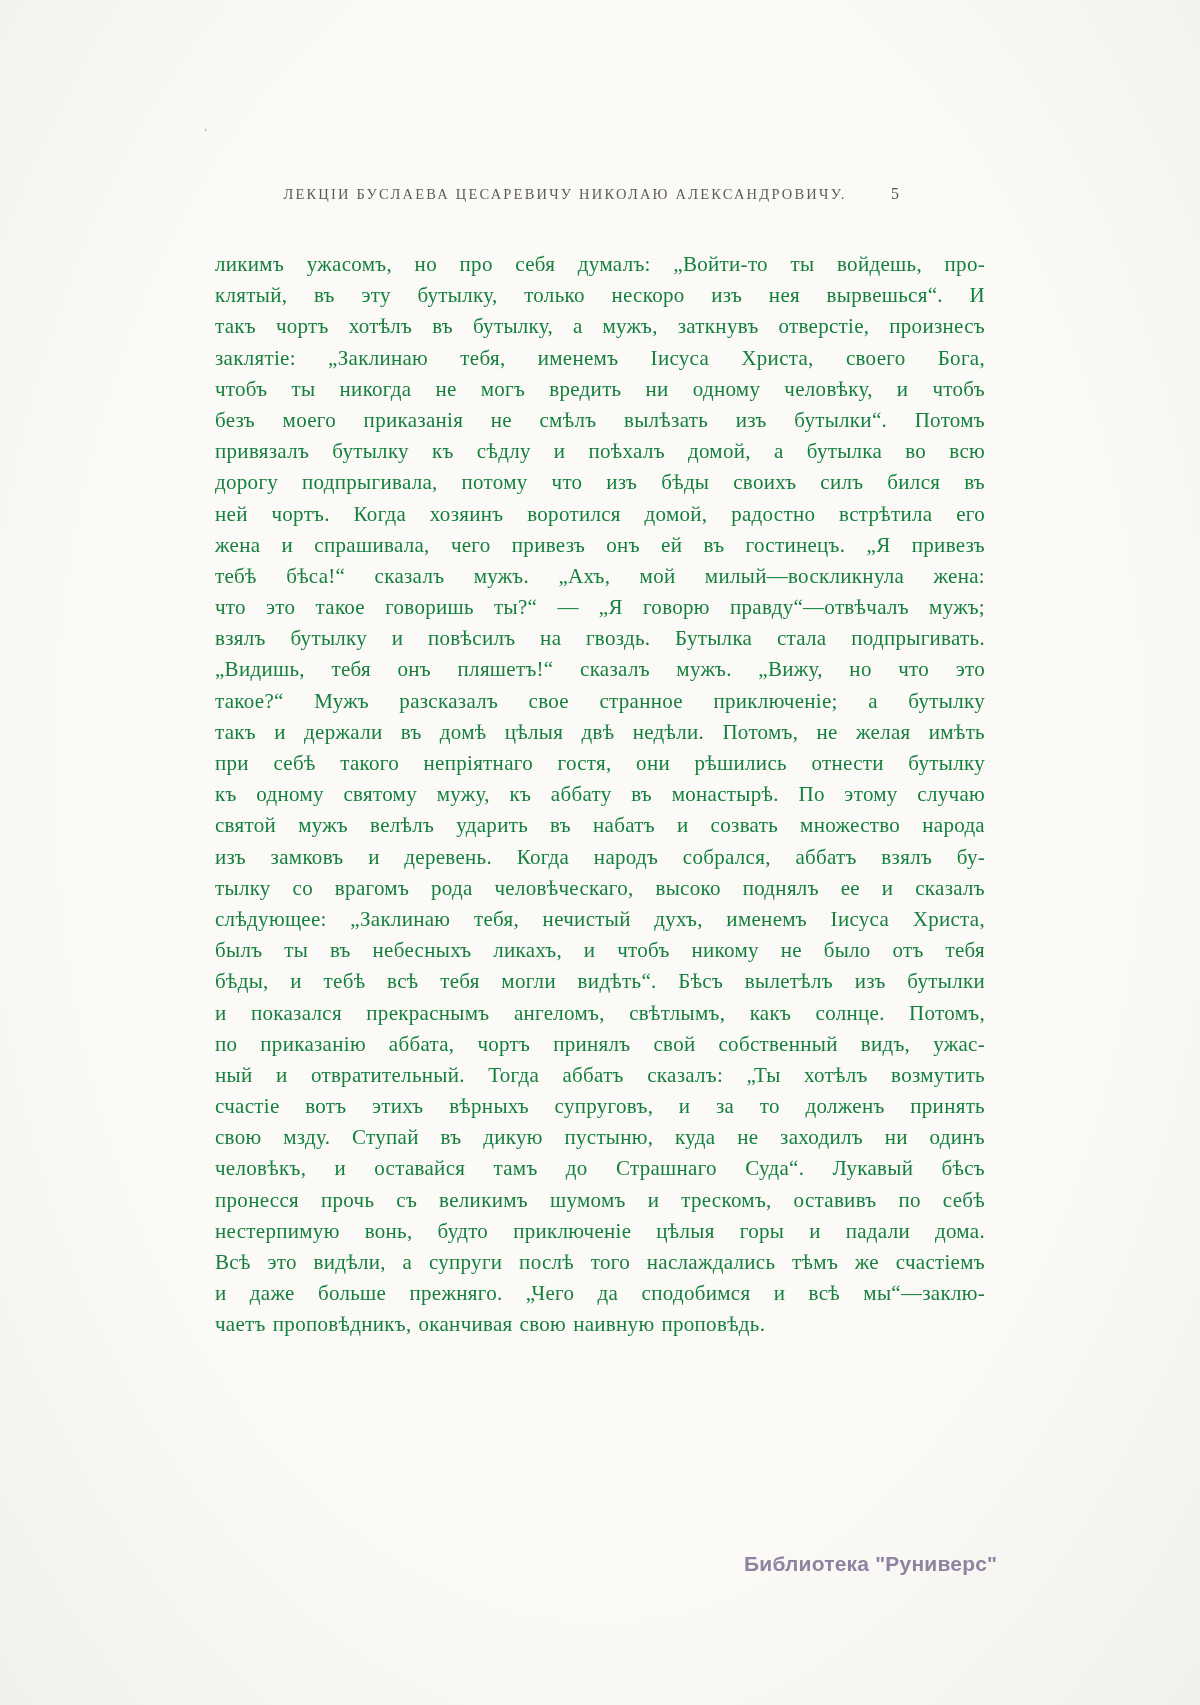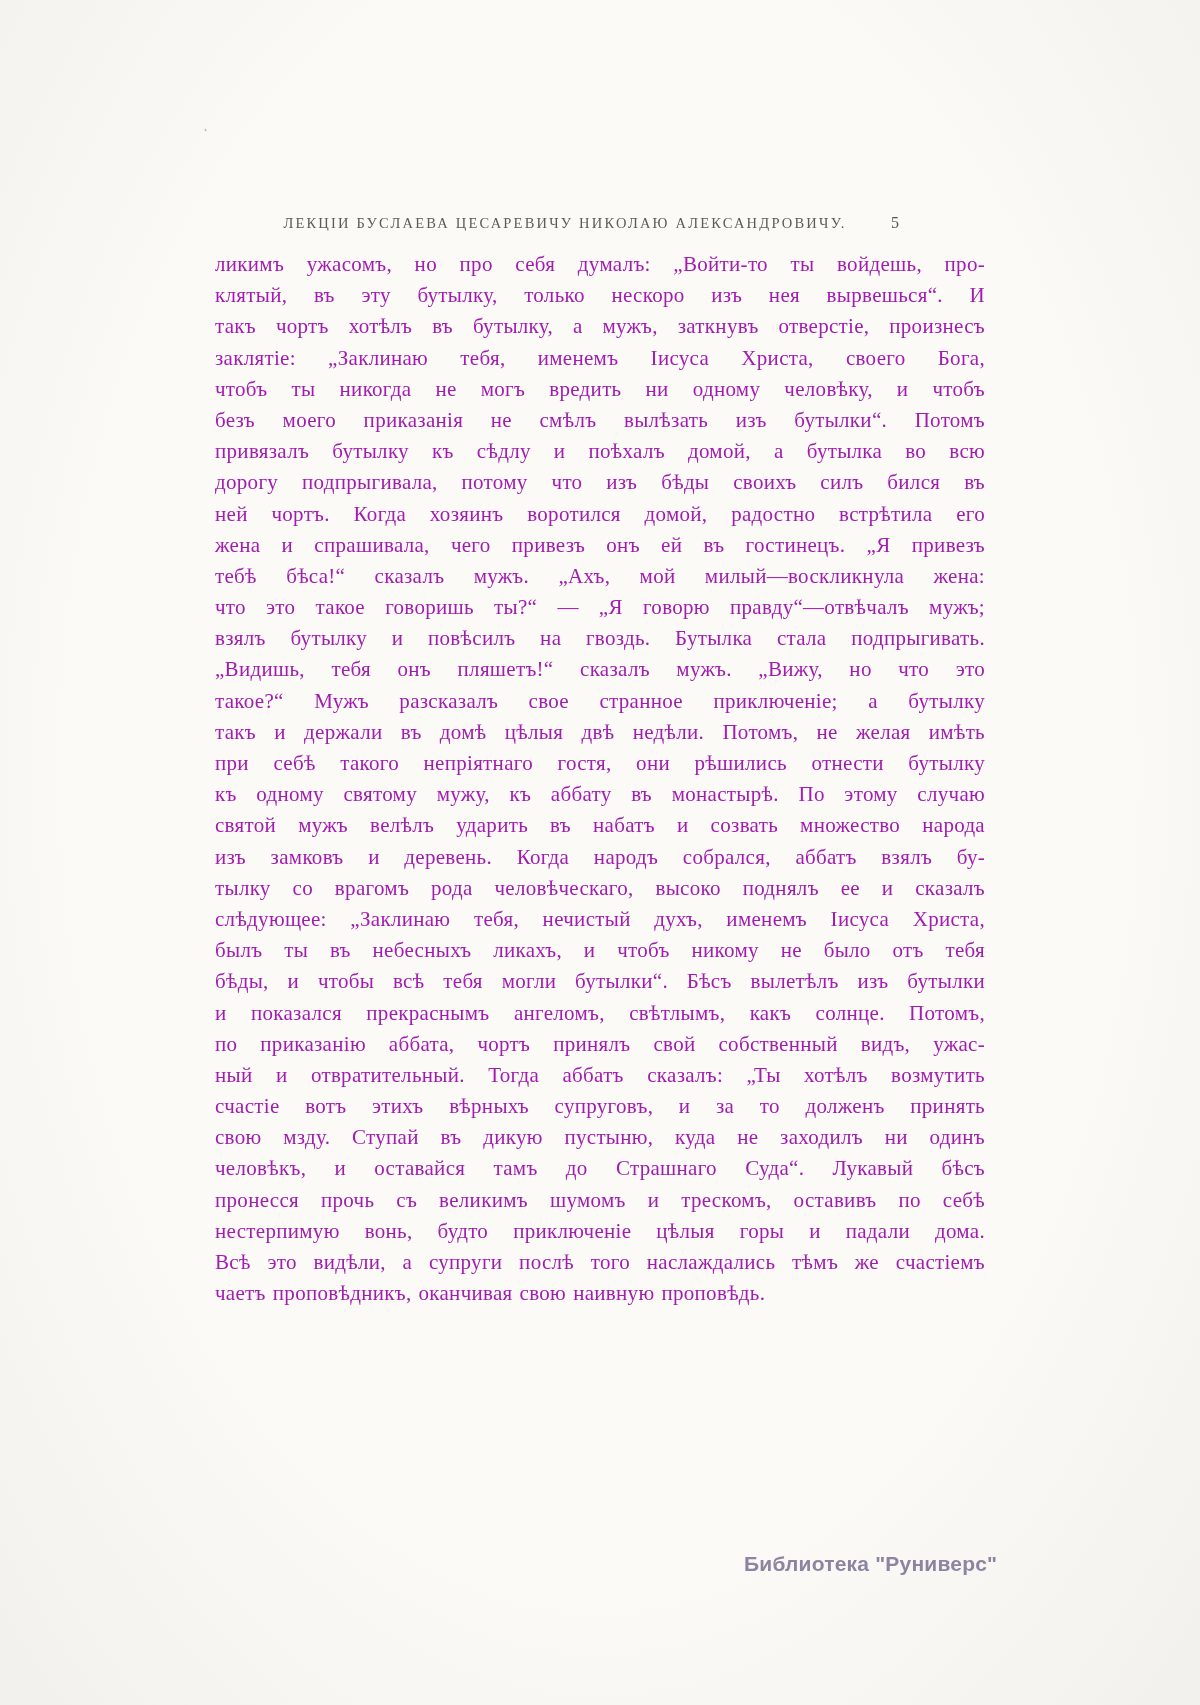--- a/index.html
+++ b/index.html
@@ -32,21 +32,21 @@
     top: 120px;
     width: 14px;
     height: 10px;
     color: #9a968e;
     font-size: 11px;
     line-height: 10px;
   }
   .running-head {
     position: absolute;
     left: 215px;
-    top: 215px;
+    top: 186px;
     width: 770px;
     height: 22px;
     color: #5d5b56;
   }
   .running-head .title {
     position: absolute;
     left: 60px;
     right: 130px;
     top: 0;
     text-align: center;
@@ -60,21 +60,21 @@
     right: 86px;
     top: -1px;
     font-size: 16px;
     color: #55534e;
   }
   .body-text {
     position: absolute;
     left: 215px;
     top: 249px;
     width: 770px;
-    color: #a21caf;
+    color: #15803d;
     font-size: 21px;
   }
   .text-line {
     height: 31.2px;
     line-height: 31.2px;
     text-align: justify;
     text-align-last: justify;
     letter-spacing: 0.3px;
     word-spacing: 1.5px;
     white-space: normal;
@@ -124,28 +124,29 @@
       <div class="text-line">„Видишь, тебя онъ пляшетъ!“ сказалъ мужъ. „Вижу, но что это</div>
       <div class="text-line">такое?“ Мужъ разсказалъ свое странное приключеніе; а бутылку</div>
       <div class="text-line">такъ и держали въ домѣ цѣлыя двѣ недѣли. Потомъ, не желая имѣть</div>
       <div class="text-line">при себѣ такого непріятнаго гостя, они рѣшились отнести бутылку</div>
       <div class="text-line">къ одному святому мужу, къ аббату въ монастырѣ. По этому случаю</div>
       <div class="text-line">святой мужъ велѣлъ ударить въ набатъ и созвать множество народа</div>
       <div class="text-line">изъ замковъ и деревень. Когда народъ собрался, аббатъ взялъ бу-</div>
       <div class="text-line">тылку со врагомъ рода человѣческаго, высоко поднялъ ее и сказалъ</div>
       <div class="text-line">слѣдующее: „Заклинаю тебя, нечистый духъ, именемъ Іисуса Христа,</div>
       <div class="text-line">былъ ты въ небесныхъ ликахъ, и чтобъ никому не было отъ тебя</div>
-      <div class="text-line">бѣды, и чтобы всѣ тебя могли бутылки“. Бѣсъ вылетѣлъ изъ бутылки</div>
+      <div class="text-line">бѣды, и тебѣ всѣ тебя могли видѣть“. Бѣсъ вылетѣлъ изъ бутылки</div>
       <div class="text-line">и показался прекраснымъ ангеломъ, свѣтлымъ, какъ солнце. Потомъ,</div>
       <div class="text-line">по приказанію аббата, чортъ принялъ свой собственный видъ, ужас-</div>
       <div class="text-line">ный и отвратительный. Тогда аббатъ сказалъ: „Ты хотѣлъ возмутить</div>
       <div class="text-line">счастіе вотъ этихъ вѣрныхъ супруговъ, и за то долженъ принять</div>
       <div class="text-line">свою мзду. Ступай въ дикую пустыню, куда не заходилъ ни одинъ</div>
       <div class="text-line">человѣкъ, и оставайся тамъ до Страшнаго Суда“. Лукавый бѣсъ</div>
       <div class="text-line">пронесся прочь съ великимъ шумомъ и трескомъ, оставивъ по себѣ</div>
       <div class="text-line">нестерпимую вонь, будто приключеніе цѣлыя горы и падали дома.</div>
       <div class="text-line">Всѣ это видѣли, а супруги послѣ того наслаждались тѣмъ же счастіемъ</div>
+      <div class="text-line">и даже больше прежняго. „Чего да сподобимся и всѣ мы“—заклю-</div>
       <div class="text-line">чаетъ проповѣдникъ, оканчивая свою наивную проповѣдь.</div>
     </div>
 
   <div class="watermark">Библиотека "Руниверс"</div>
 
 </div>
 
 </body></html>

